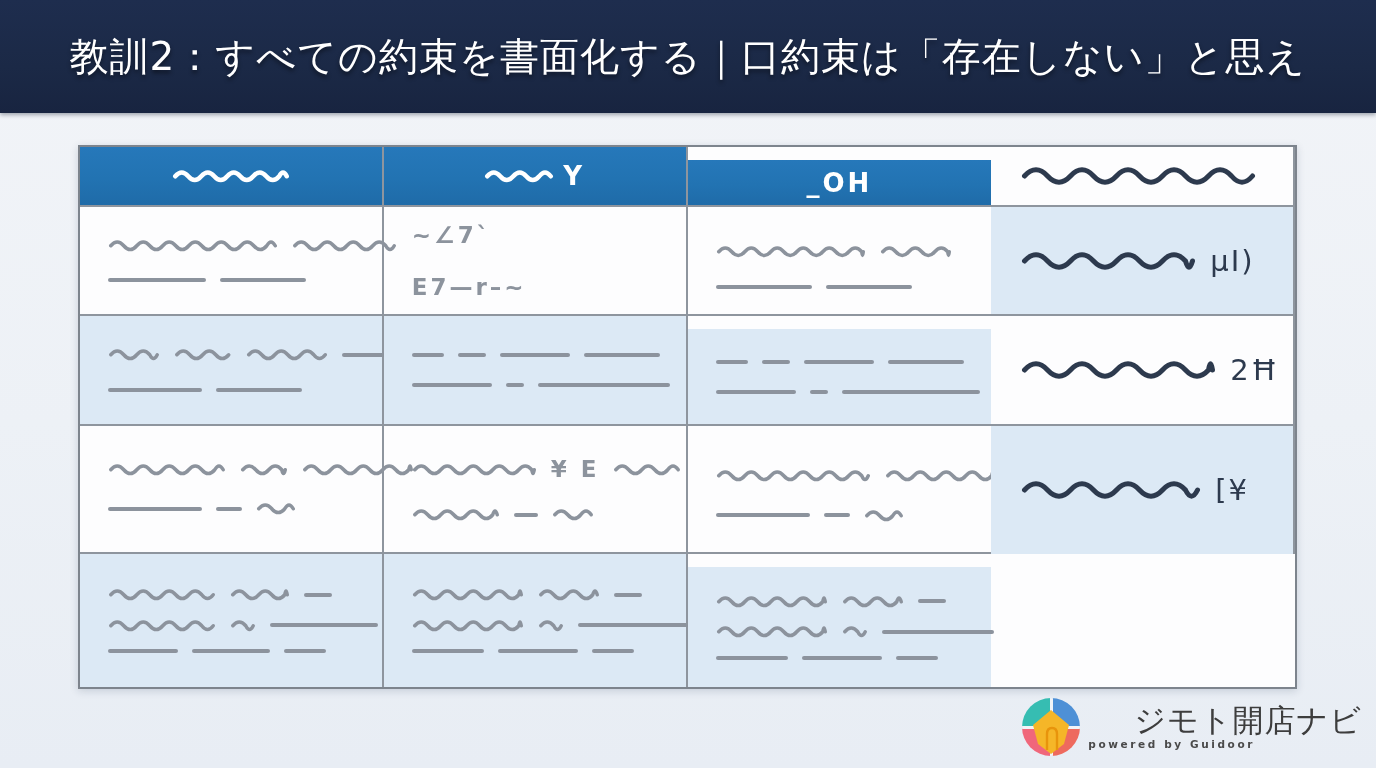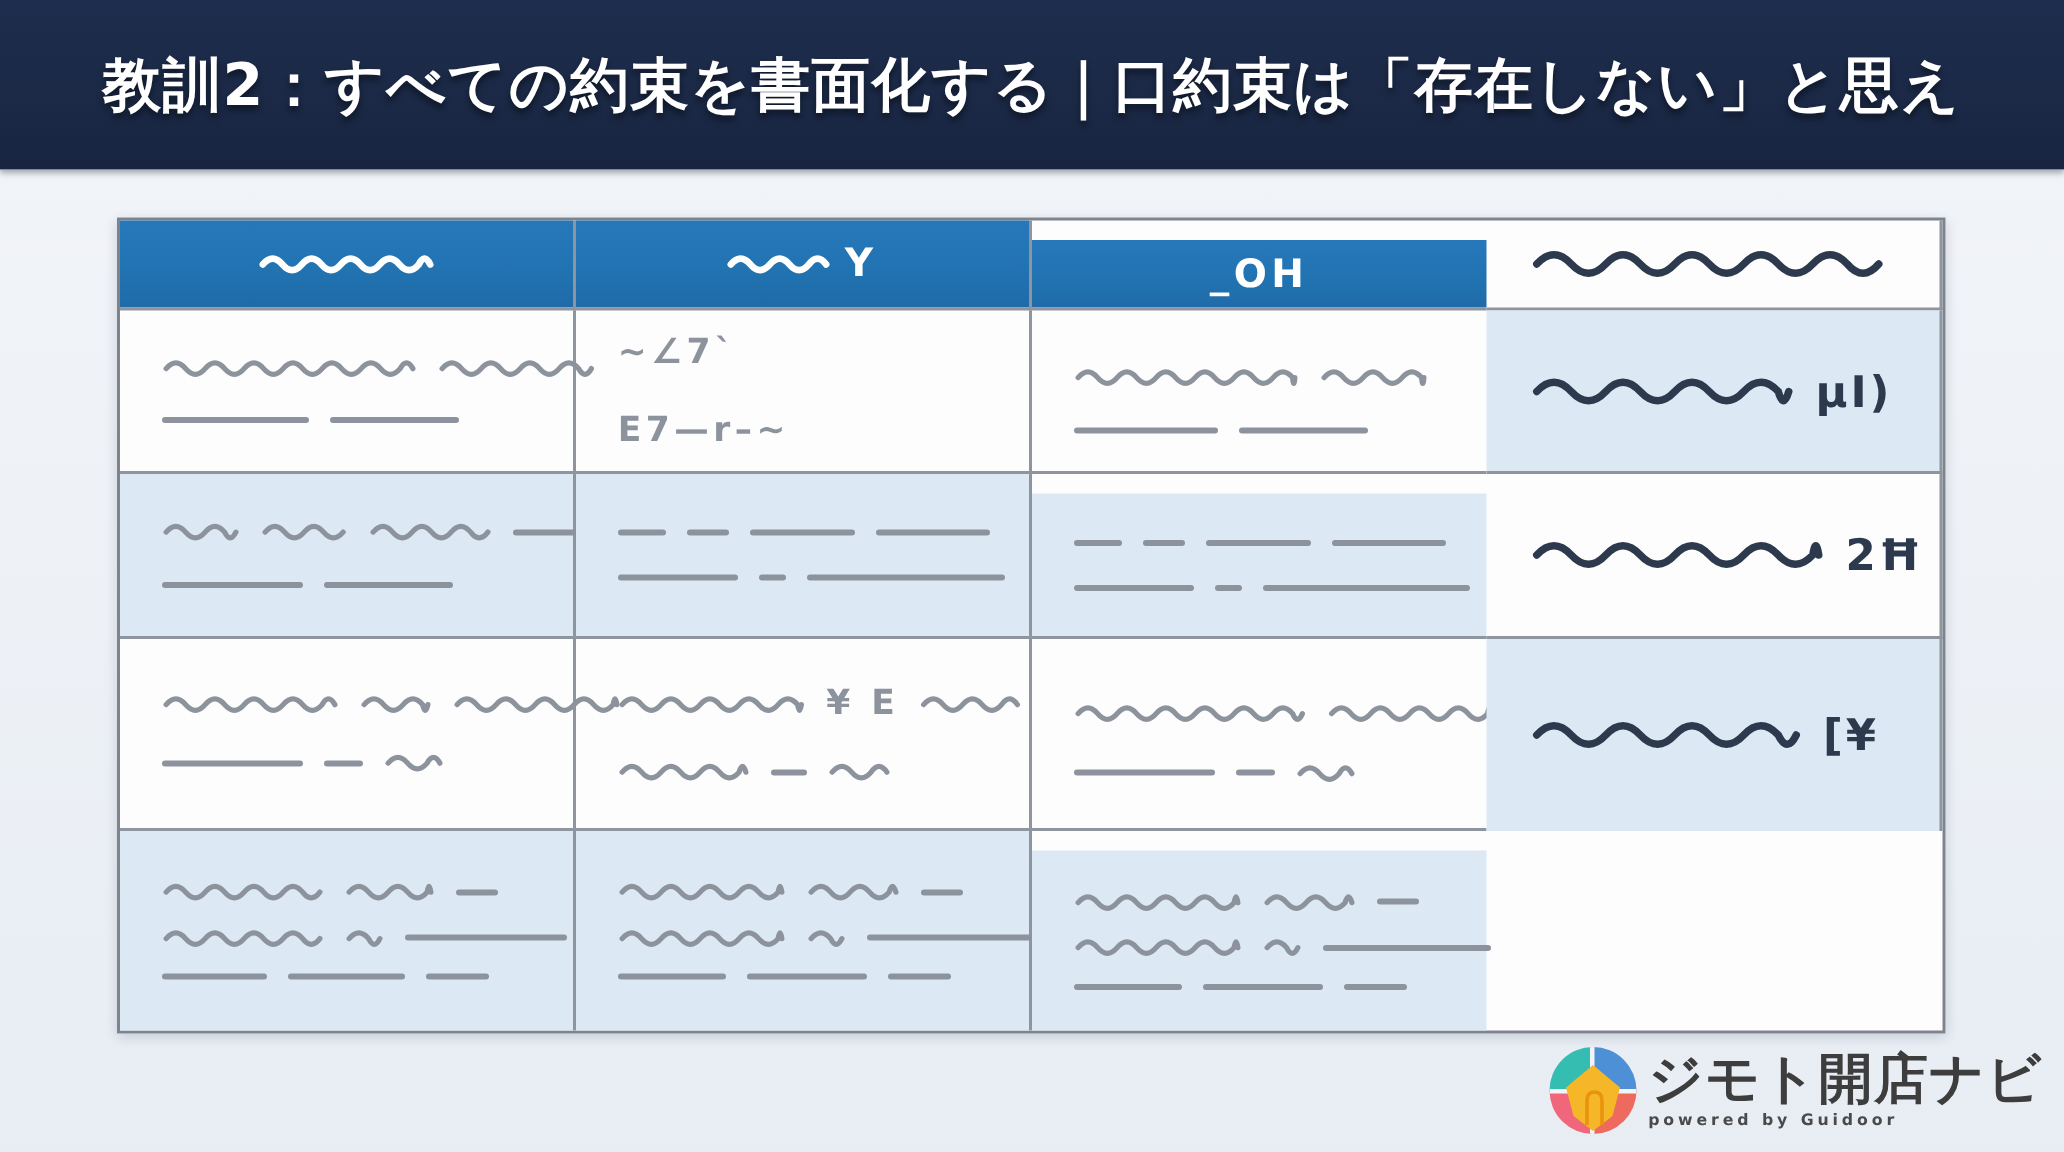--- a/index.html
+++ b/index.html
@@ -9,21 +9,21 @@
     font-family:"DejaVu Sans","Liberation Sans",sans-serif;
   }
   
   .titlebar{
     position:absolute;left:0;top:0;width:1376px;height:113px;
     background:linear-gradient(180deg,#1e2d4e 0%,#1b2946 60%,#182440 100%);
     display:flex;align-items:center;justify-content:center;
     box-shadow:0 2px 4px rgba(10,20,40,.35);
   }
   .titlebar h1{
-    margin:15px;color:#ffffff;font-size:39px;font-weight:700;letter-spacing:1px;
+    margin:15px;color:#ffffff;font-size:39px;font-weight:400;letter-spacing:1px;
     text-shadow:0 3px 4px rgba(0,0,0,.45);white-space:nowrap;
   }
   
   .table{
     position:absolute;left:78px;top:145px;width:1219px;
     display:grid;grid-template-columns:repeat(4,1fr);
     grid-template-rows:60px 109px 110px 128px 133px;
     background:#fdfdfe;border:2px solid #7d848d;box-sizing:border-box;
     box-shadow:0 2px 8px rgba(20,40,70,.16);
   }
@@ -37,35 +37,35 @@
     background:linear-gradient(180deg,#2678ba 0%,#2273b2 55%,#1f6ba8 100%);
     align-items:center;justify-content:center;
   }
   .tl{align-items:flex-start;justify-content:center;padding-left:30px;}
   .td{align-items:flex-start;justify-content:center;padding-left:28px;padding-right:12px;}
   .alt{background:#dce9f5;}
   .sq-line{display:flex;align-items:center;gap:14px;}
   .th .sq-line{gap:9px;}
   .sq-dash{height:4px;border-radius:2px;background:#8c939d;flex:none;}
   .td .sq-text{font-size:23px;font-weight:600;color:#8c939d;letter-spacing:3px;white-space:nowrap;}
-  .tl .sq-text{font-size:29px;font-weight:700;color:#2d3a4e;letter-spacing:2px;white-space:nowrap;}
+  .tl .sq-text{font-size:29px;font-weight:400;color:#2d3a4e;letter-spacing:2px;white-space:nowrap;}
   .th .sq-text{font-size:26px;font-weight:700;color:#ffffff;letter-spacing:3px;white-space:nowrap;}
   
   .logo{position:absolute;right:14px;top:698px;display:flex;align-items:center;gap:8px;}
   .logo-icon{width:58px;height:58px;position:relative;flex:none;}
   .logo-circle{
     width:58px;height:58px;border-radius:50%;
     background:conic-gradient(#4e90d6 0 90deg,#ee6a5e 90deg 180deg,#f0677b 180deg 270deg,#36bdb2 270deg 360deg);
     position:relative;overflow:hidden;
   }
   .logo-circle::before{content:"";position:absolute;left:27.5px;top:0;width:3px;height:100%;background:#f2f4f8;}
   .logo-circle::after{content:"";position:absolute;top:27.5px;left:0;height:3px;width:100%;background:#f2f4f8;}
   .house{position:absolute;left:9px;top:12px;}
   .logo-textcol{display:flex;flex-direction:column;align-items:flex-start;}
-  .brand-name{font-size:36px;font-weight:700;color:#3d3d3d;letter-spacing:1px;line-height:1.05;white-space:nowrap;}
+  .brand-name{font-size:31px;font-weight:400;color:#3d3d3d;letter-spacing:1px;line-height:1.05;white-space:nowrap;margin-left:46px;}
   .brand-tagline{font-size:10.5px;font-weight:600;color:#4a4a4a;letter-spacing:2.6px;margin-top:2px;white-space:nowrap;}
 </style>
 </head>
 <body>
 
 <div class="titlebar">
   <h1>教訓2：すべての約束を書面化する｜口約束は「存在しない」と思え</h1>
 </div>
 
 <div class="table">

